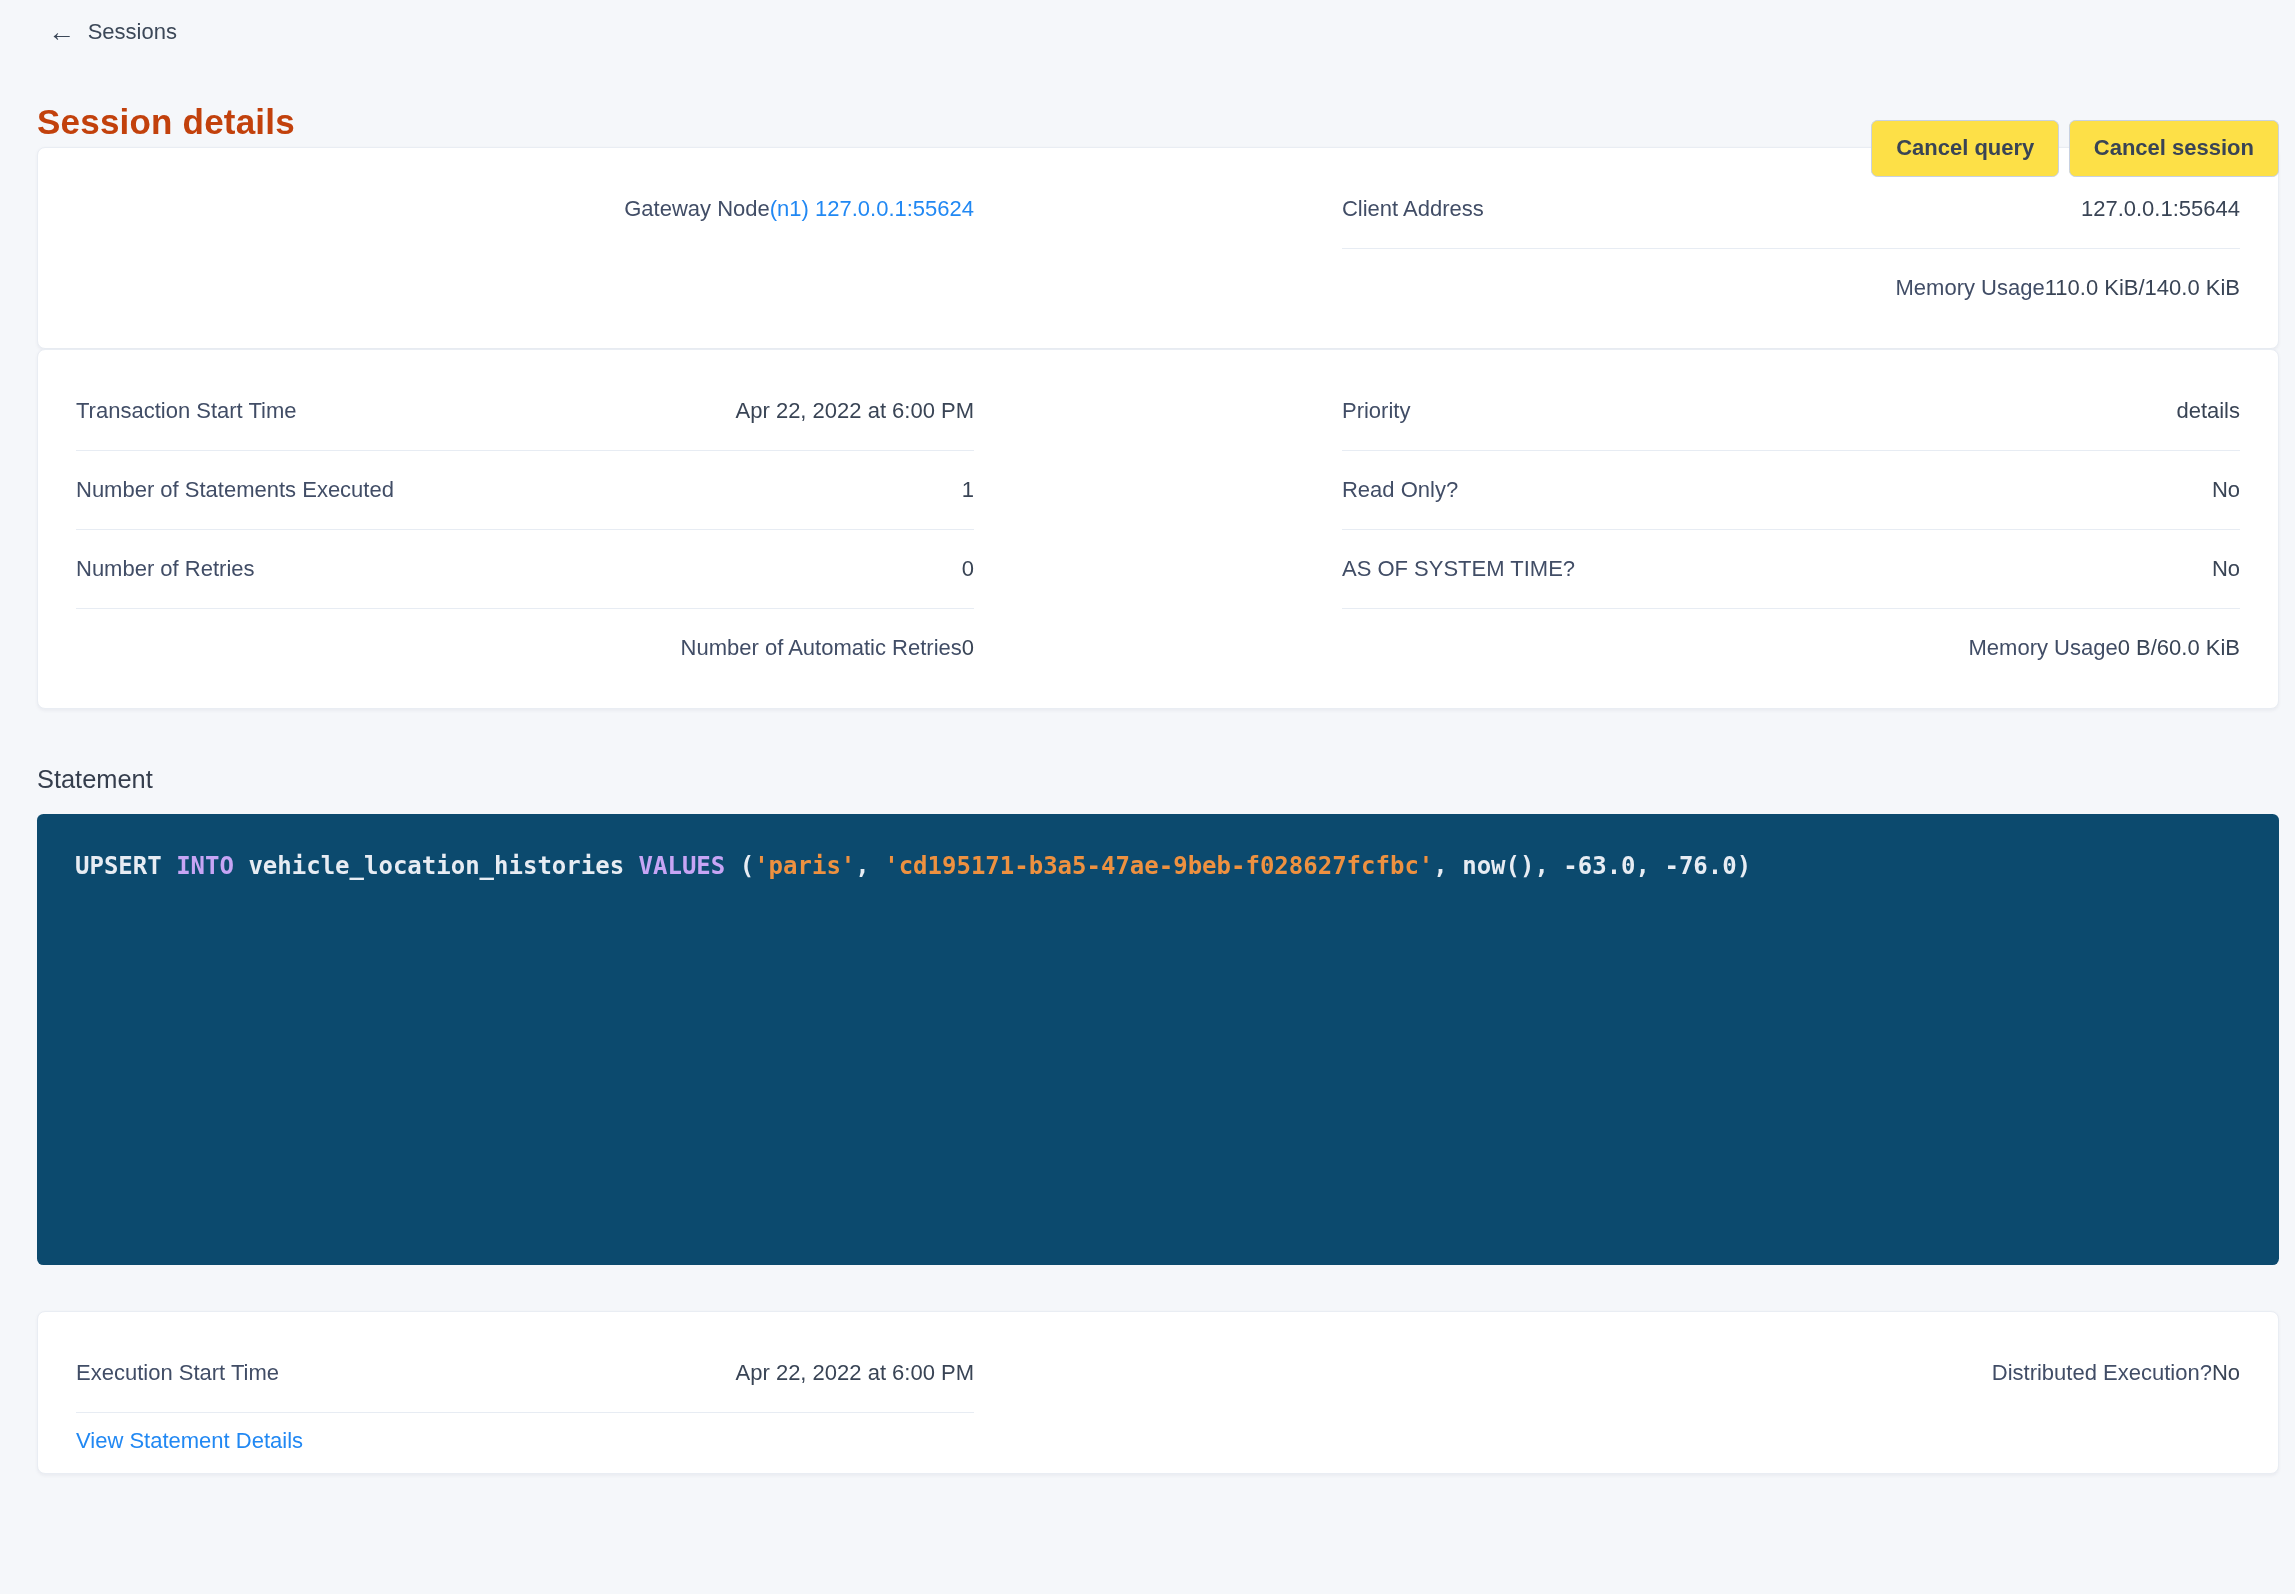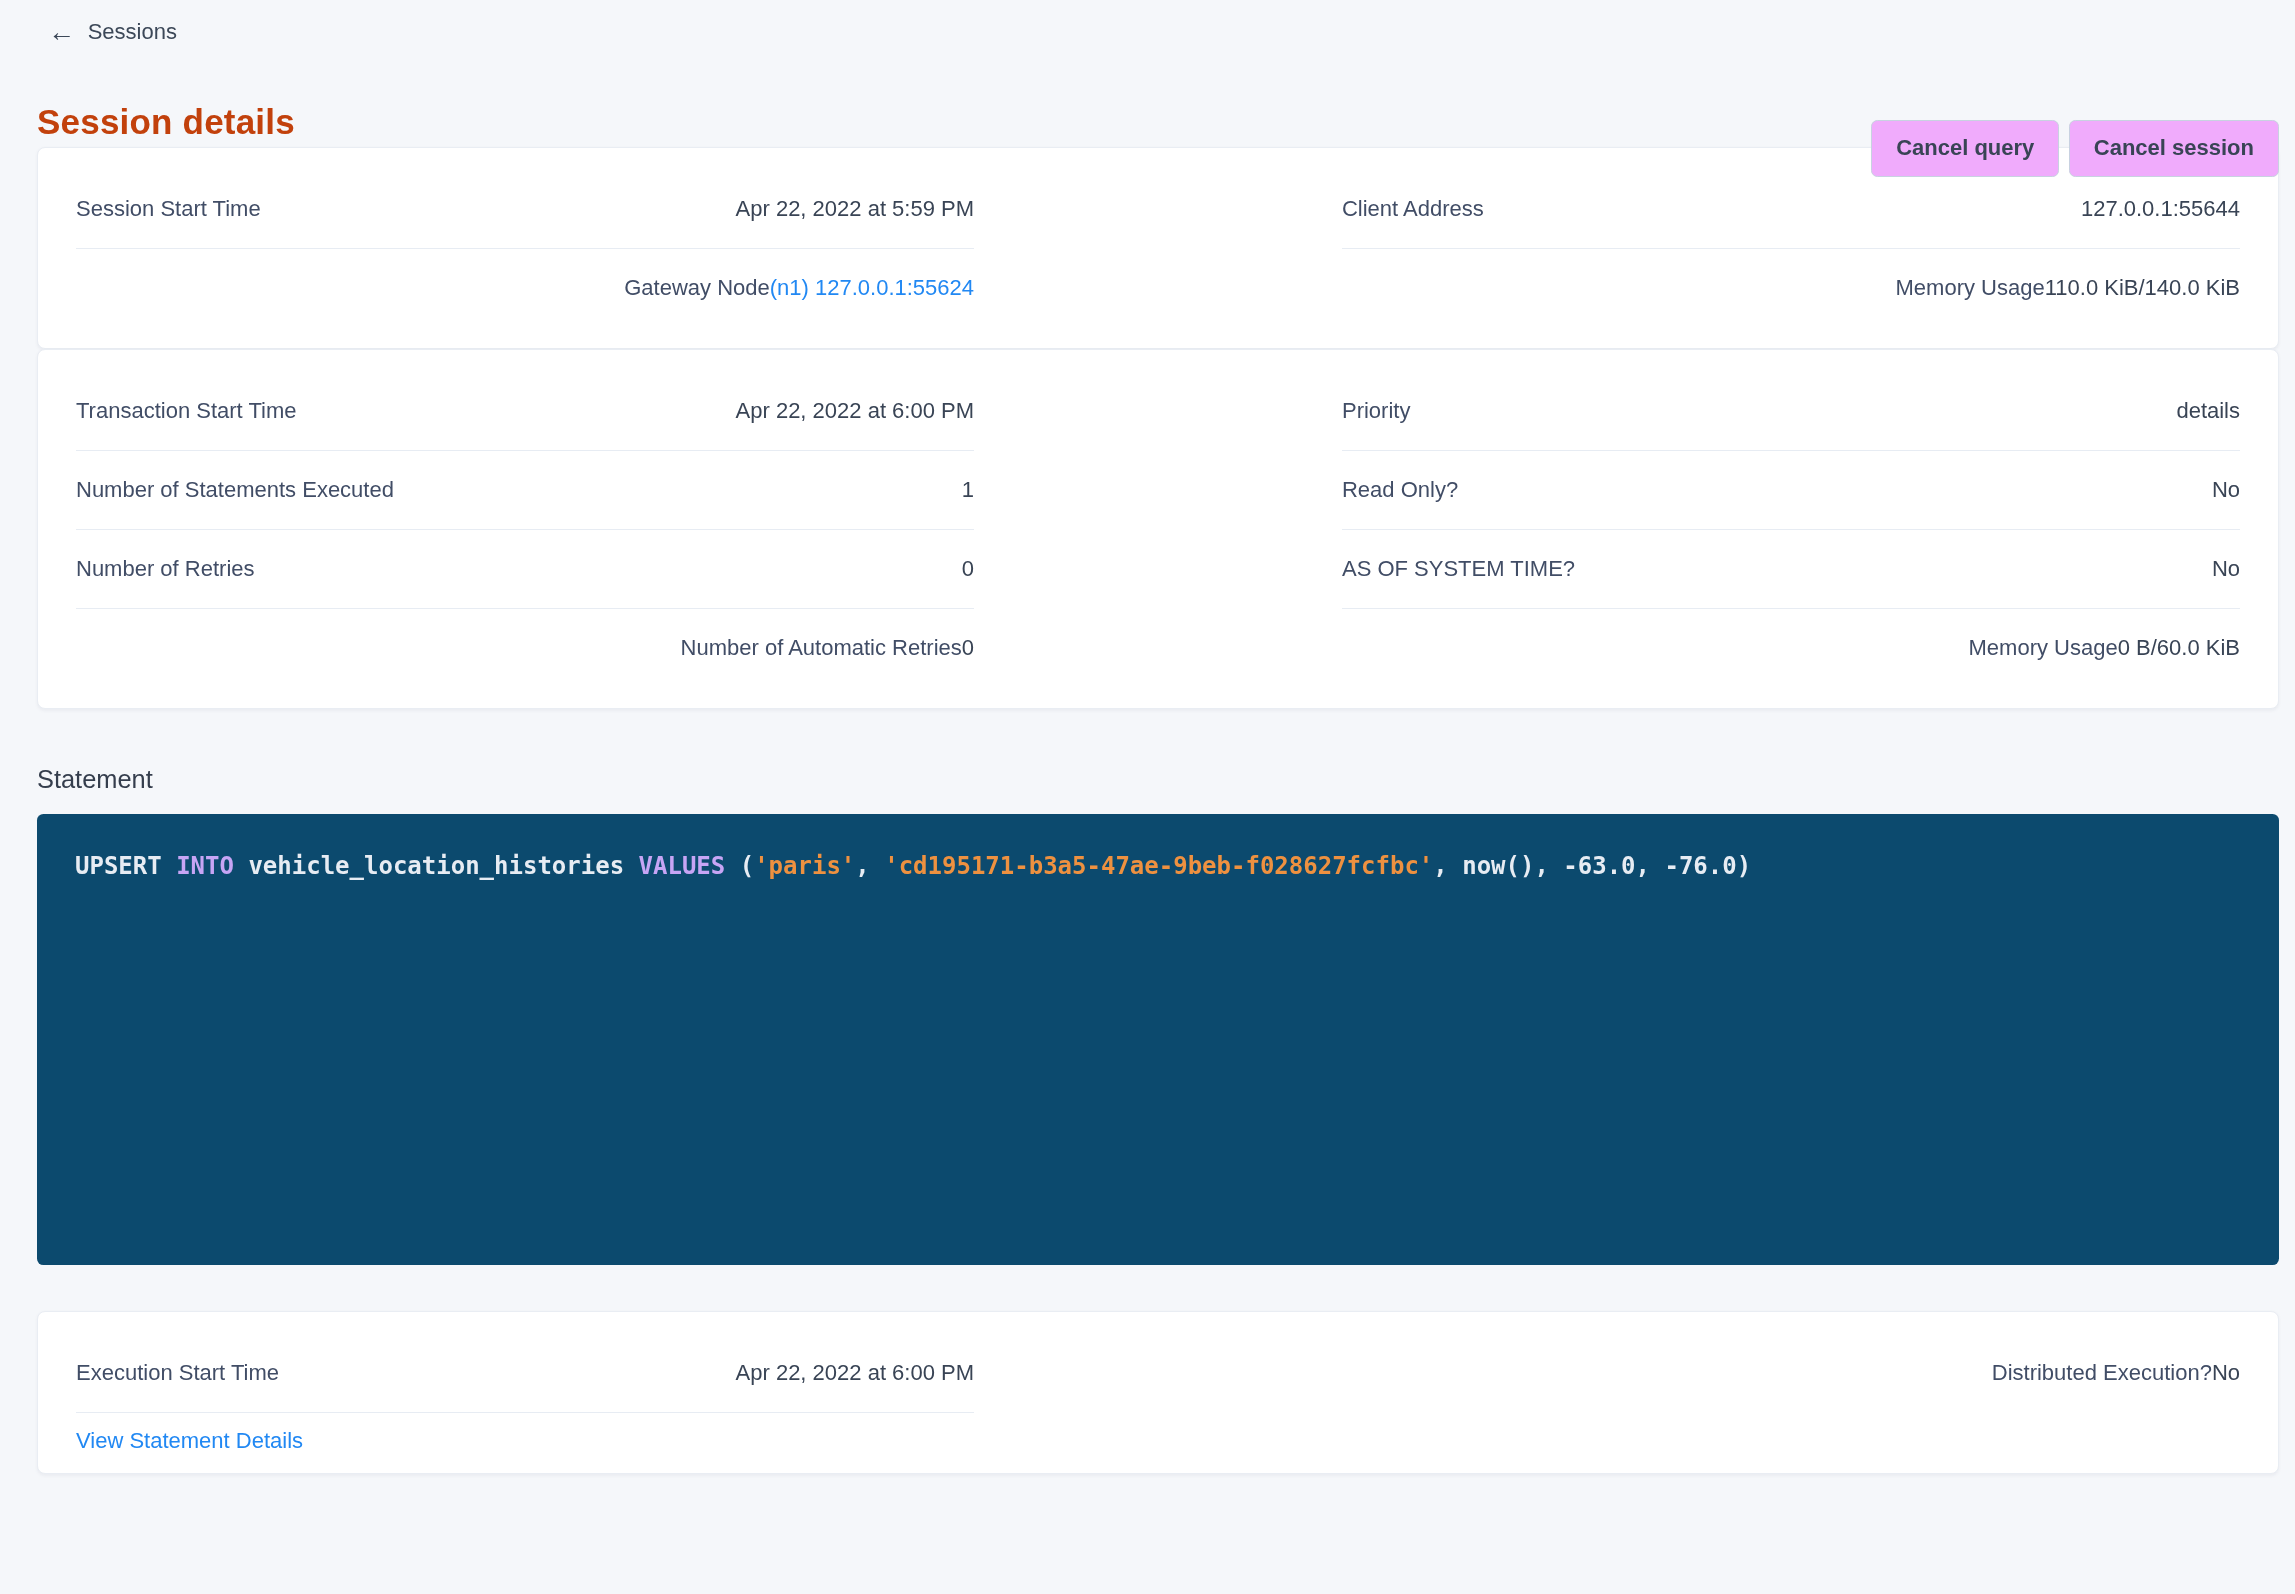--- a/index.html
+++ b/index.html
@@ -20,21 +20,21 @@
   .breadcrumb .arrow { font-size: 27px; line-height: 32px; color: #3c4858; }
 
   
   .header-row { position: relative; }
   .page-title {
     margin-top: 51px; font-size: 35px; line-height: 45px;
     font-weight: 600; color: #c2410c; letter-spacing: 0.2px;
   }
   .actions { position: absolute; top: 20.7px; right: 0; display: flex; gap: 9.5px; }
   .btn {
-    height: 57px; padding: 0 24px; background: #f0abfc;
+    height: 57px; padding: 0 24px; background: #fde047;
     border: 1.6px solid #c8d1e1; border-radius: 6.4px;
     font-family: "Liberation Sans", sans-serif;
     font-size: 22px; font-weight: 600; color: #394455;
     line-height: 54px; cursor: pointer;
   }
 
   
   .card {
     background: #ffffff; border: 0.8px solid #e9edf3; border-radius: 8px;
     box-shadow: 0 1.6px 3.2px rgba(60, 75, 100, 0.06);
@@ -92,24 +92,20 @@
     <h1 class="page-title">Session details</h1>
     <div class="actions">
       <button class="btn">Cancel query</button>
       <button class="btn">Cancel session</button>
     </div>
   </div>
 
   <div class="card first">
     <div class="cols">
       <div class="col">
-        <div class="kv-row">
-          <span class="kv-label">Session Start Time</span>
-          <span class="kv-value">Apr 22, 2022 at 5:59 PM</span>
-        </div>
         <div class="kv-row last">
           <span class="kv-label">Gateway Node</span>
           <span class="kv-value link">(n1) 127.0.0.1:55624</span>
         </div>
       </div>
       <div class="col">
         <div class="kv-row">
           <span class="kv-label">Client Address</span>
           <span class="kv-value">127.0.0.1:55644</span>
         </div>

